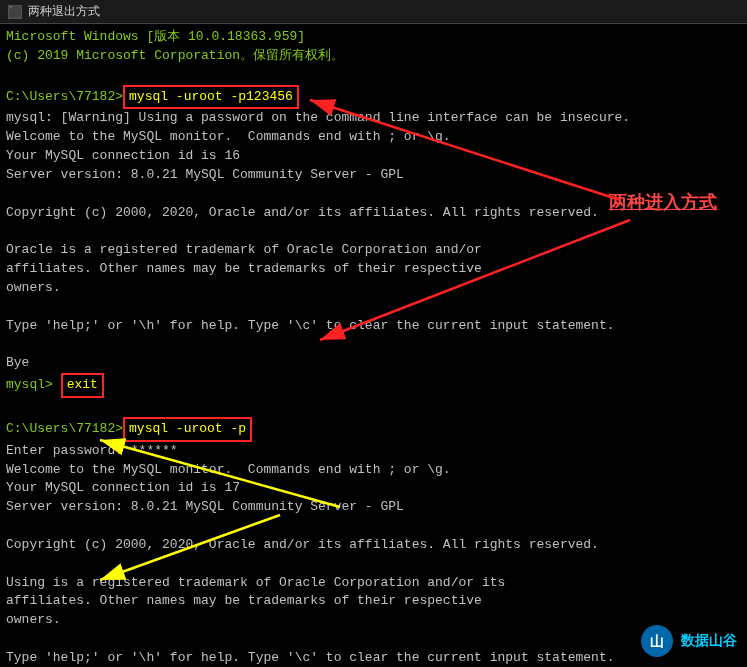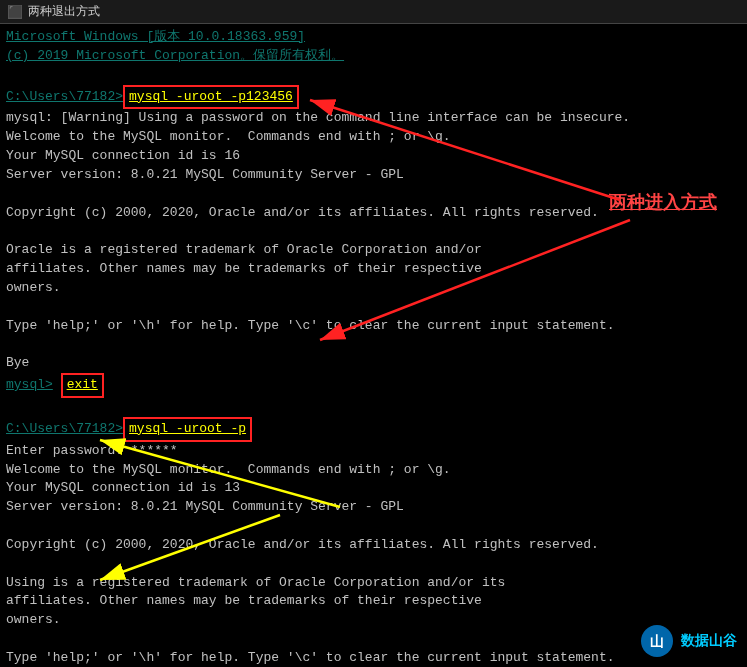--- a/index.html
+++ b/index.html
@@ -38,29 +38,28 @@
     .terminal-content {
       padding: 4px 6px;
       color: #c0c0c0;
       line-height: 1.45;
       position: relative;
     }
     .line {
       display: block;
       white-space: pre;
     }
-    .white { color: #0f766e; text-decoration: underline; }
+    .white { color: #84cc16; }
     .gray { color: #c0c0c0; }
     .red-arrow-box {
       display: inline-block;
       border: 2px solid #ff2222;
       padding: 1px 4px;
       color: #ffff00;
       background: transparent;
-      text-decoration: underline;
     }
     
     .annotation {
       position: absolute;
       font-size: 16px;
       font-weight: bold;
       color: #ff4444;
       font-family: SimHei, sans-serif;
       white-space: nowrap;
     }
@@ -127,21 +126,21 @@
     <span class="line gray">owners.</span>
     <span class="line">&nbsp;</span>
     <span class="line gray">Type 'help;' or '\h' for help. Type '\c' to clear the current input statement.</span>
     <span class="line">&nbsp;</span>
     <span class="line gray">Bye</span>
     <span class="line"><span class="white">mysql&gt;</span> <span class="red-arrow-box">exit</span></span>
     <span class="line">&nbsp;</span>
     <span class="line"><span class="white">C:\Users\77182&gt;</span><span class="red-arrow-box">mysql -uroot -p</span></span>
     <span class="line gray">Enter password: ******</span>
     <span class="line gray">Welcome to the MySQL monitor.  Commands end with ; or \g.</span>
-    <span class="line gray">Your MySQL connection id is 13</span>
+    <span class="line gray">Your MySQL connection id is 17</span>
     <span class="line gray">Server version: 8.0.21 MySQL Community Server - GPL</span>
     <span class="line">&nbsp;</span>
     <span class="line gray">Copyright (c) 2000, 2020, Oracle and/or its affiliates. All rights reserved.</span>
     <span class="line">&nbsp;</span>
     <span class="line gray">Using is a registered trademark of Oracle Corporation and/or its</span>
     <span class="line gray">affiliates. Other names may be trademarks of their respective</span>
     <span class="line gray">owners.</span>
     <span class="line">&nbsp;</span>
     <span class="line gray">Type 'help;' or '\h' for help. Type '\c' to clear the current input statement.</span>
 

